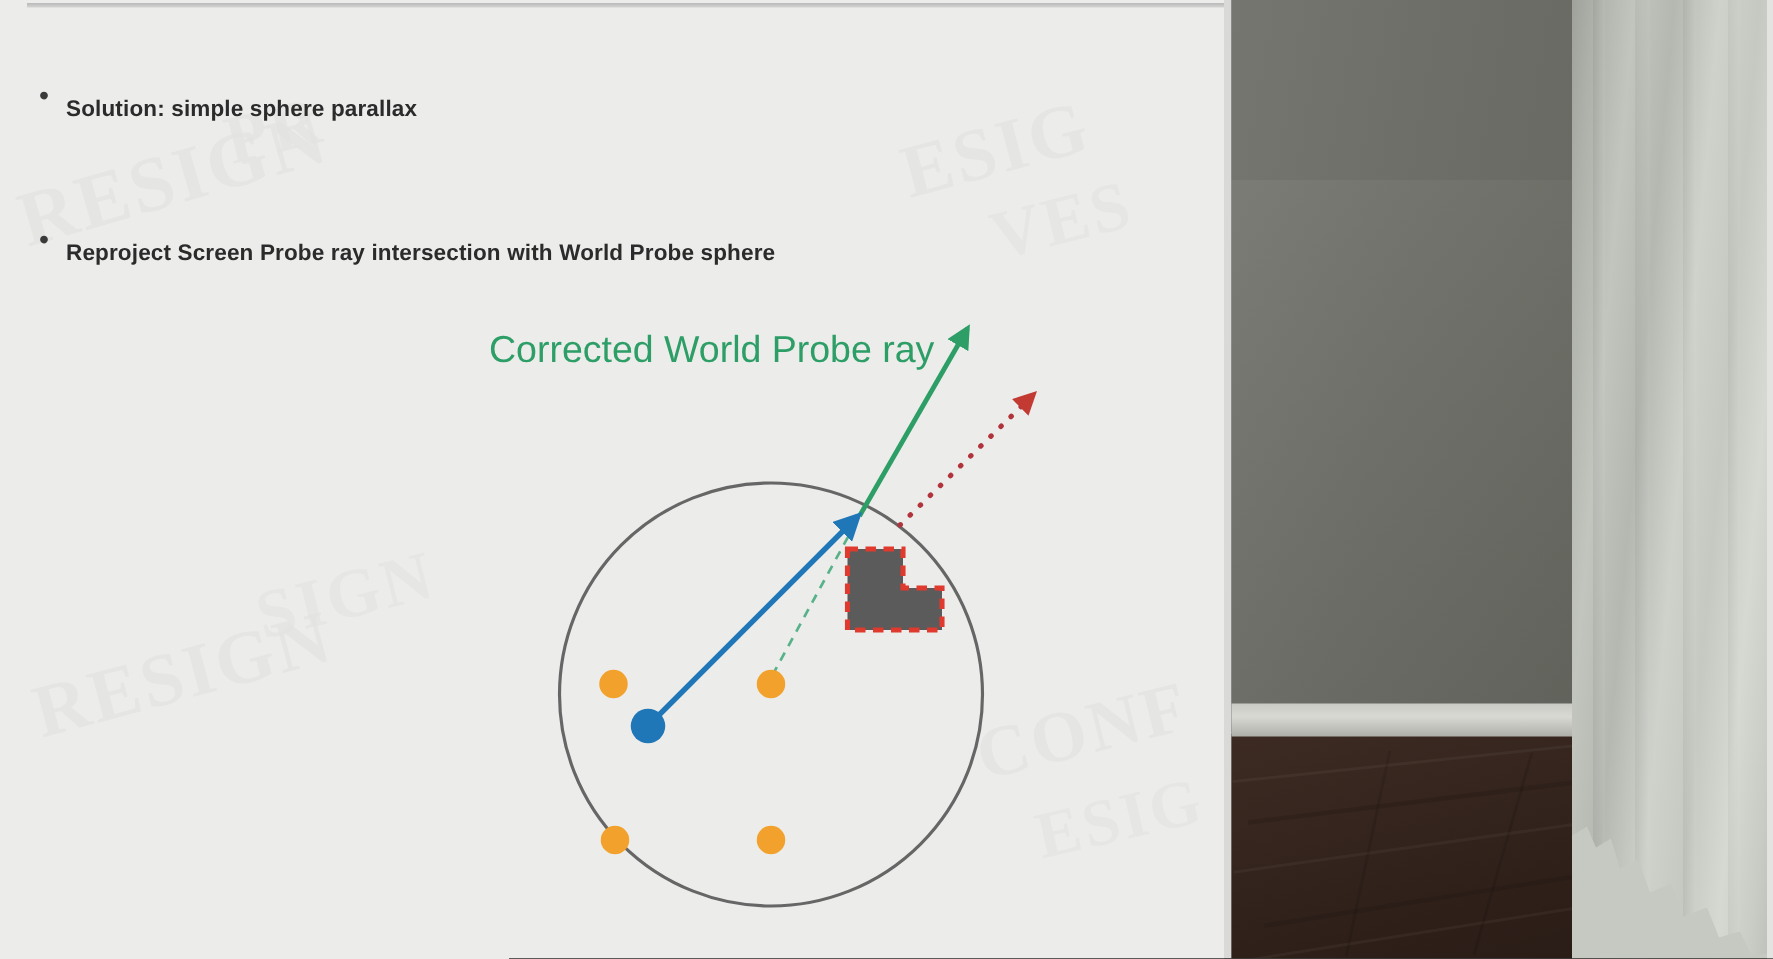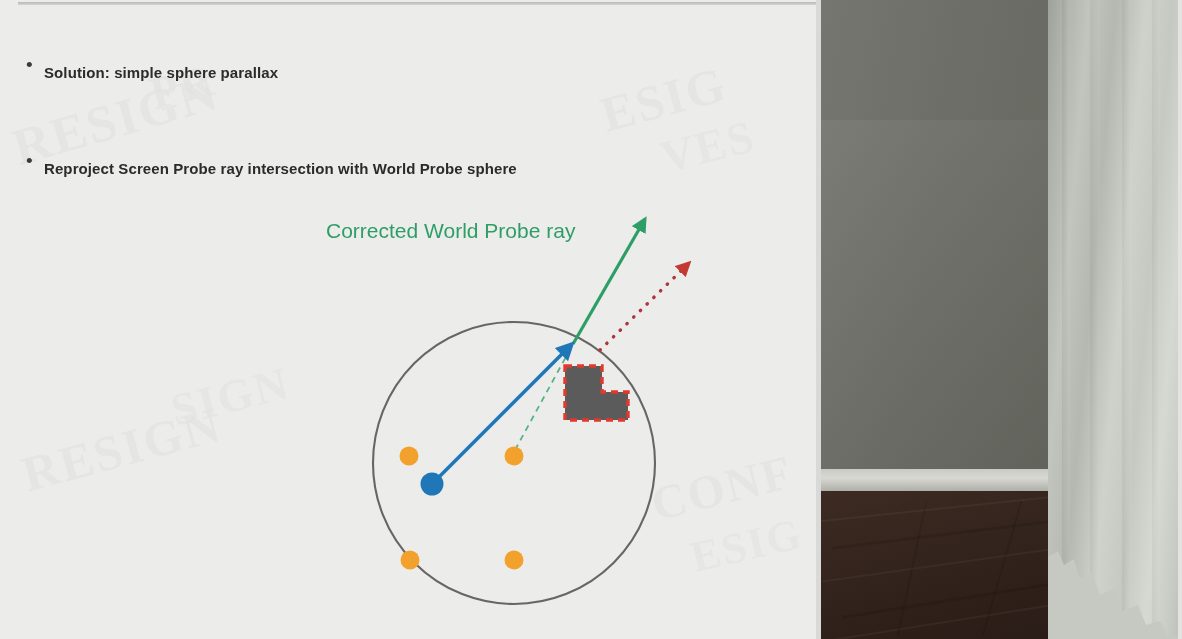--- a/index.html
+++ b/index.html
@@ -74,21 +74,21 @@
   
   #diagram {
     position: absolute;
     left: 0; top: 0;
     width: 816px; height: 639px;
   }
   #diagram svg { display: block; }
 
   .diagram-label {
     position: absolute;
-    font-size: 21px;
+    font-size: 25px;
     white-space: nowrap;
   }
   #label-corrected { left: 326px; top: 219px; }
   #label-screen    { left: 174px; top: 479px; }
 
   
   #video-panel {
     position: absolute;
     left: 816px; top: 0;
     width: 366px; height: 639px;

